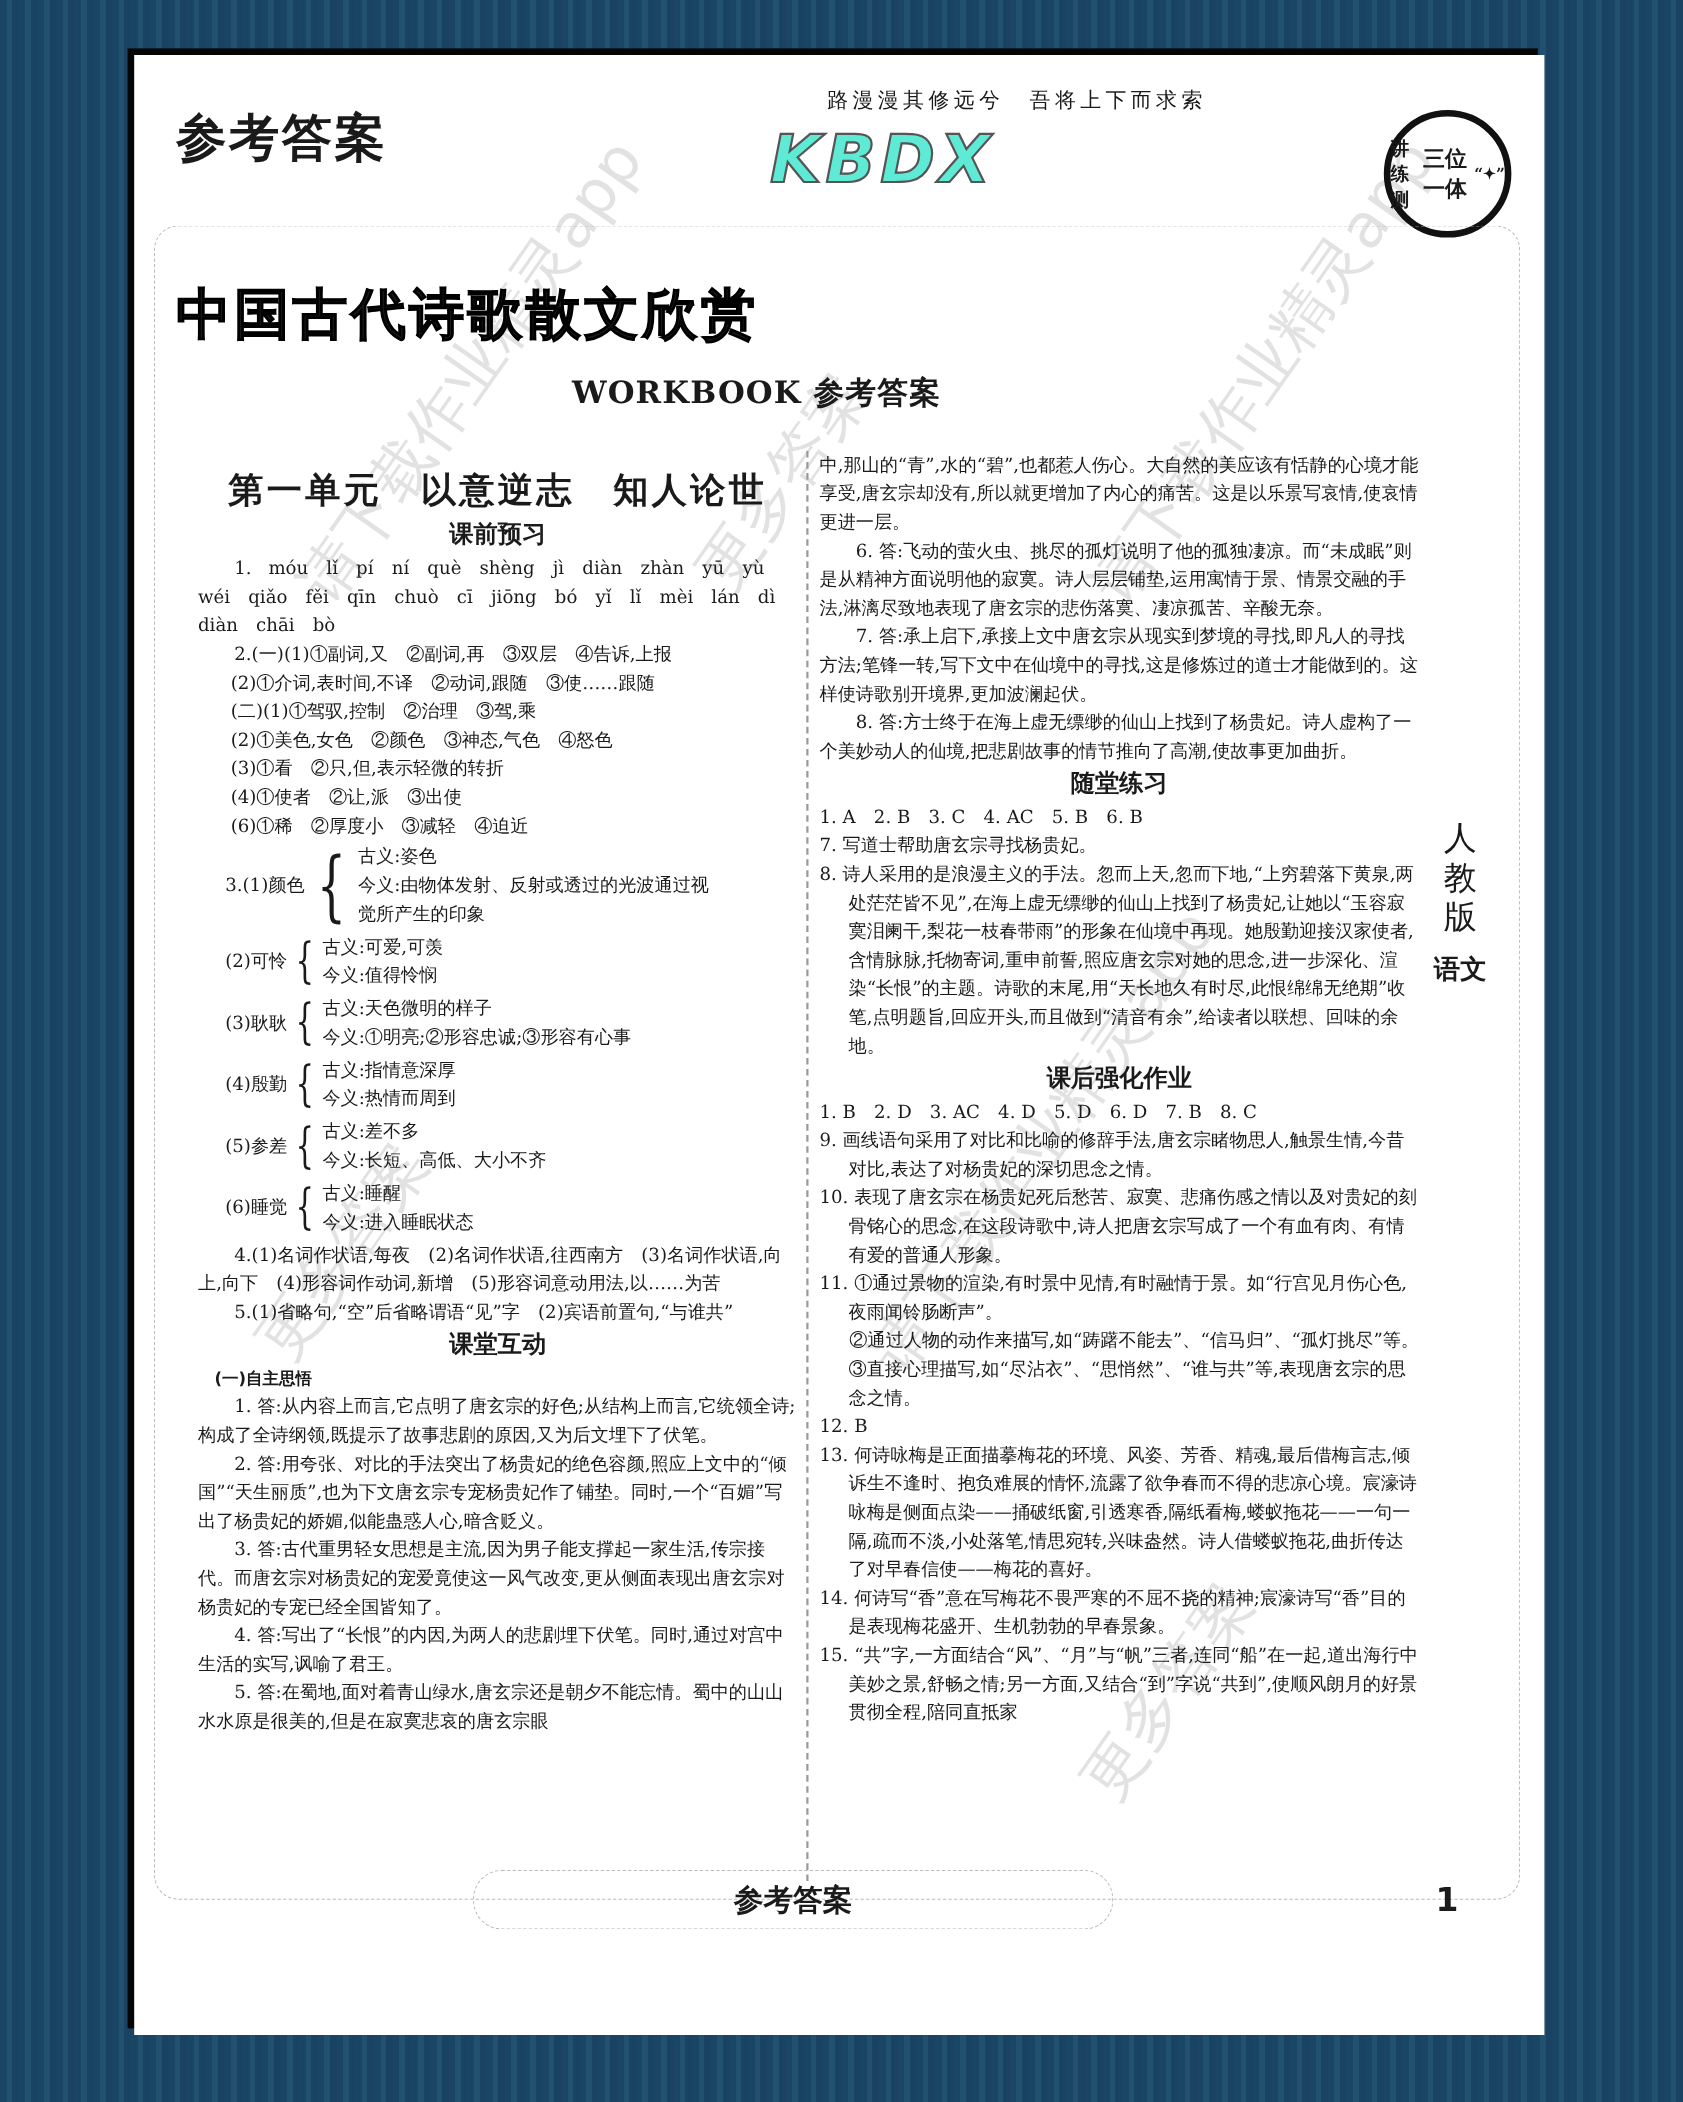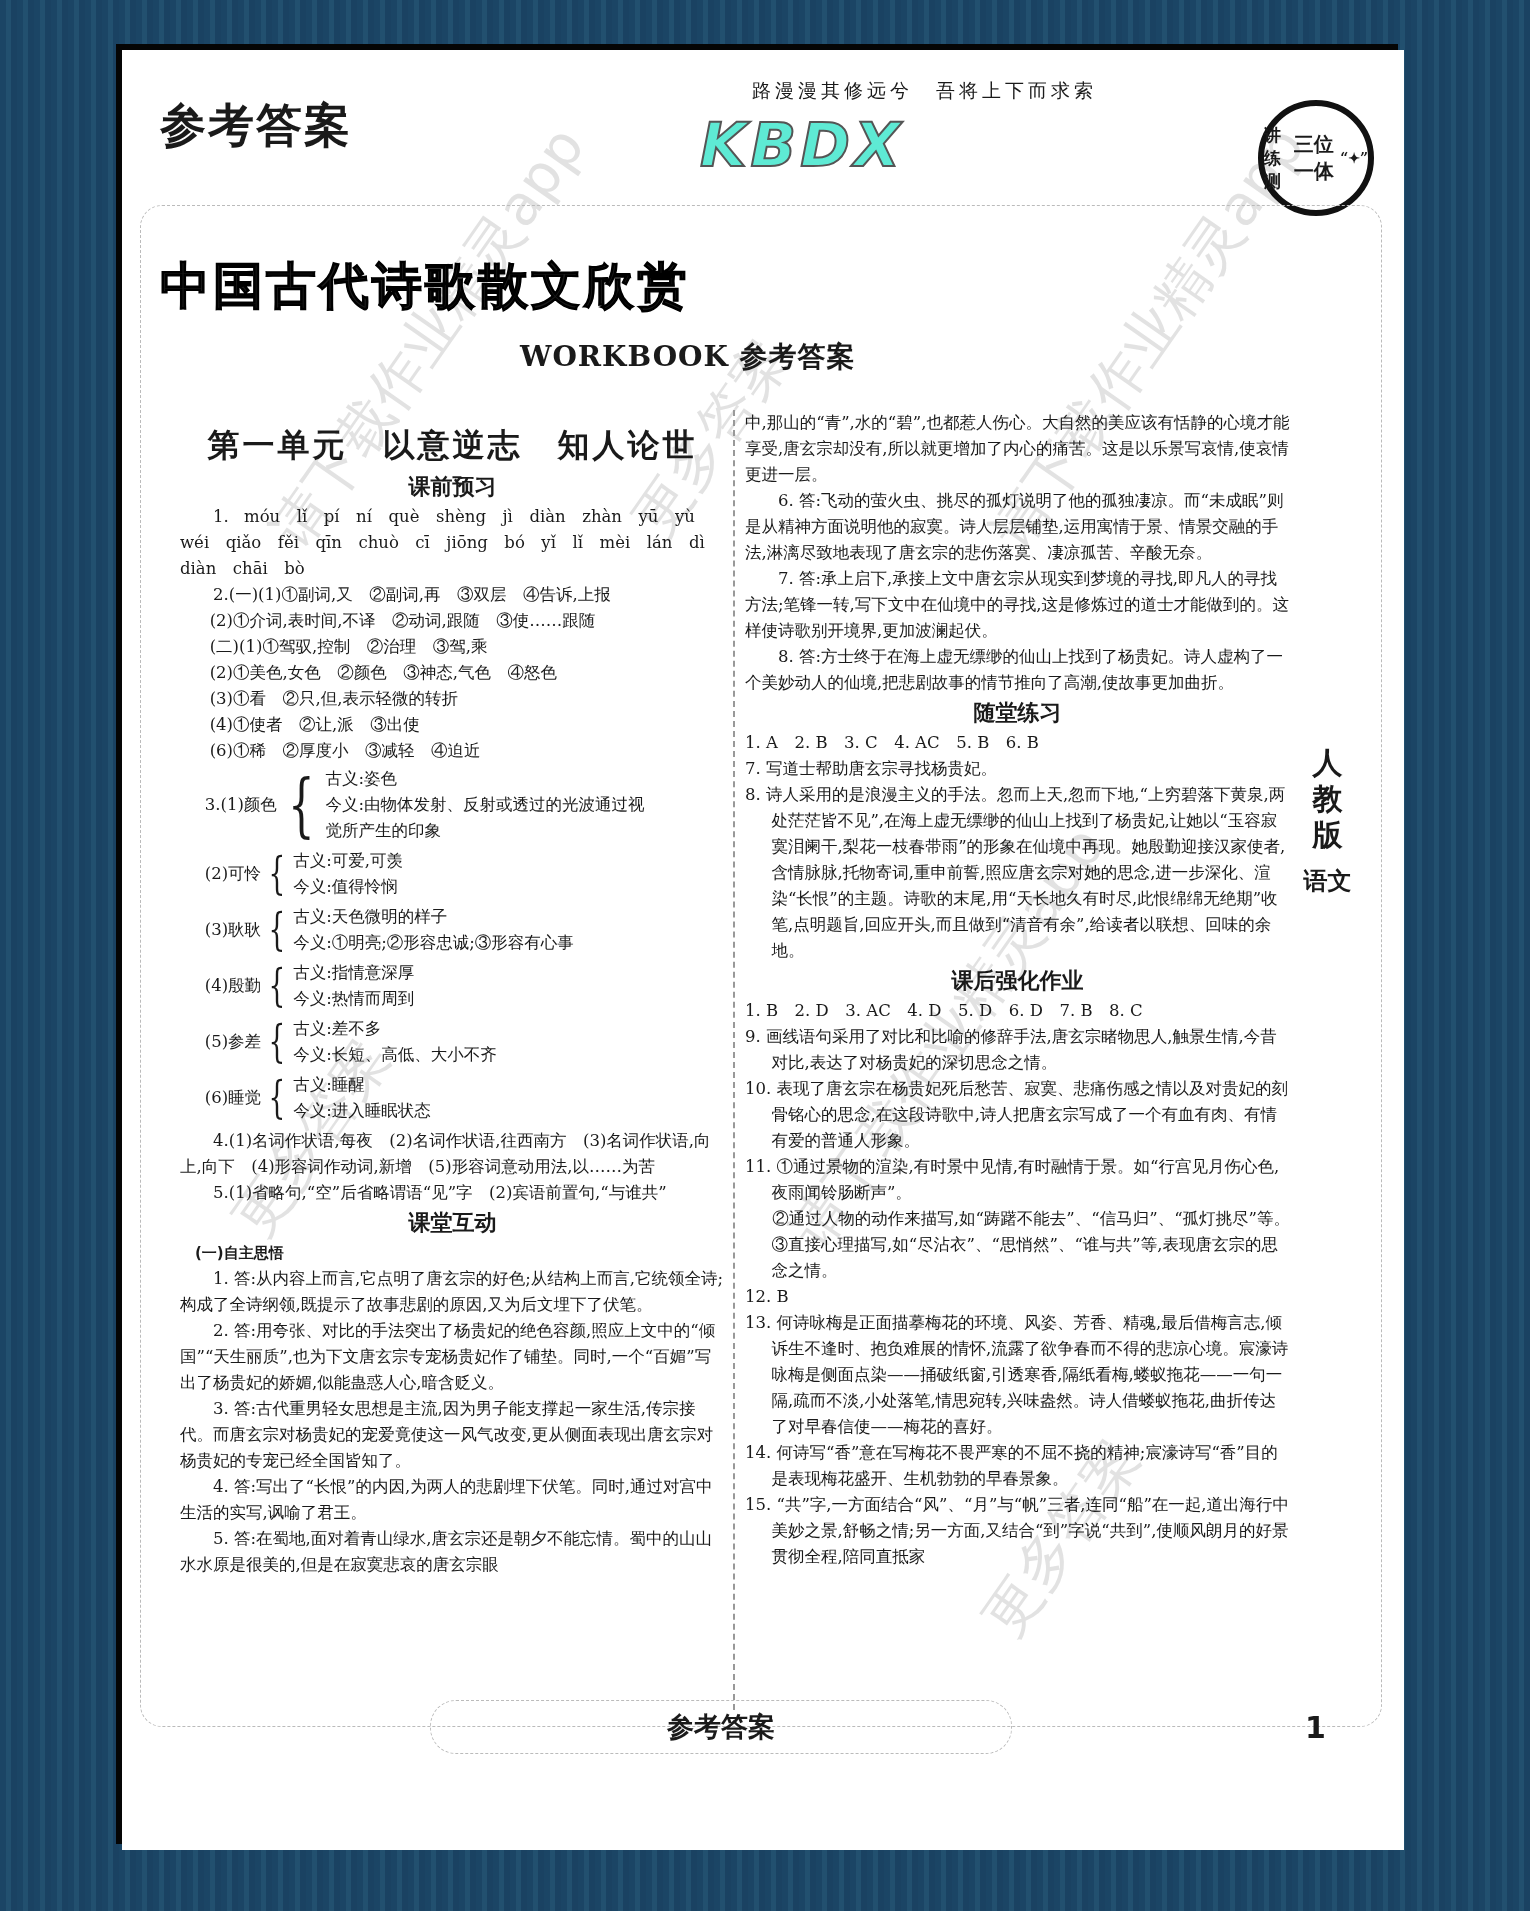--- a/index.html
+++ b/index.html
@@ -37,21 +37,21 @@
   .sub{padding-left:1.8em;}
   .bold{font-weight:bold;font-family:"DejaVu Sans",sans-serif;font-size:15px;}
   .brace-row{display:flex;align-items:center;margin:2px 0 4px 1.5em;}
   .brace-word{white-space:nowrap;}
   .brace{font-size:44px;line-height:40px;font-weight:100;margin:0 2px;transform:scaleX(0.6);}
   .brace.tall{font-size:70px;}
   .brace-lines{display:flex;flex-direction:column;}
   .pinyin{font-family:"DejaVu Serif",serif;word-spacing:10px;}
   .side-tab{position:absolute;left:1300px;top:745px;width:55px;font-family:"DejaVu Sans",sans-serif;
     font-size:30px;line-height:36px;text-align:center;font-weight:bold;}
-  .side-tab .a{font-weight:bold;}
+  .side-tab .a{font-weight:normal;}
   .side-tab .b{margin-top:10px;font-weight:bold;font-size:24px;}
   .footer{position:absolute;left:430px;top:1700px;width:580px;height:52px;border:1px dashed #bbb;border-radius:26px;
     display:flex;align-items:center;justify-content:center;font-family:"DejaVu Sans",sans-serif;font-weight:bold;font-size:27px;}
   .page-num{position:absolute;left:1305px;top:1710px;font-family:"DejaVu Sans",sans-serif;font-weight:bold;font-size:30px;}
 </style>
 </head>
 <body>
 
 <div class="bg-stripes"></div>
 

